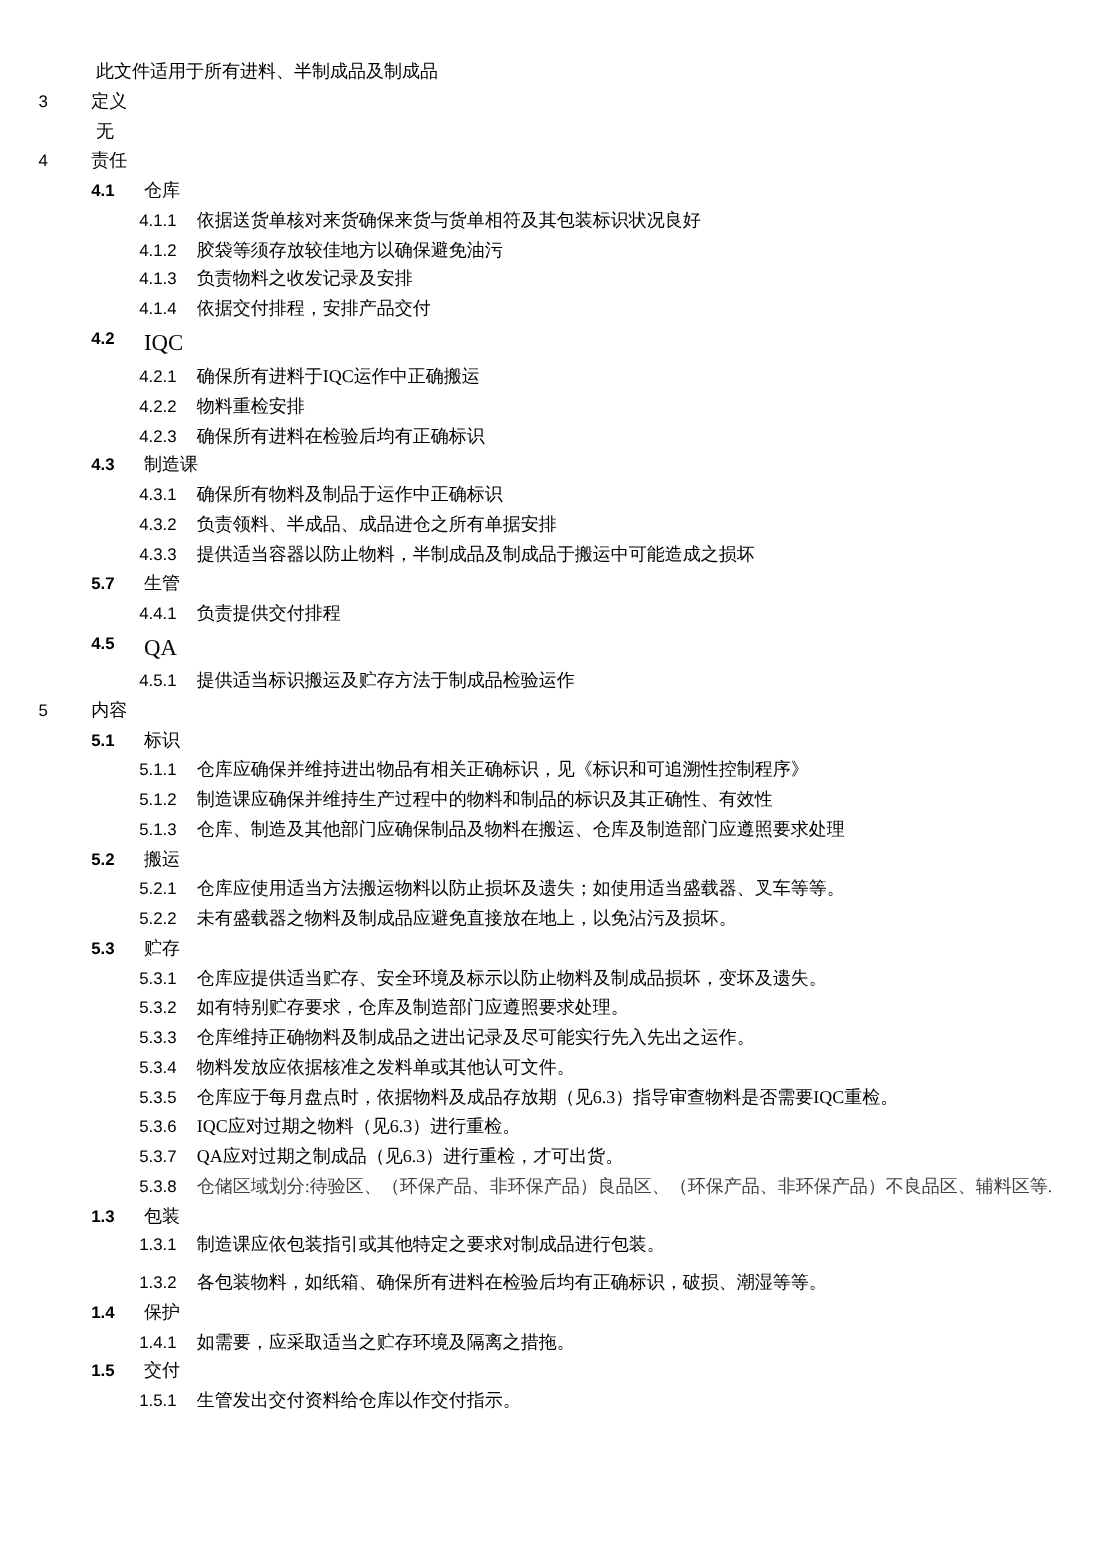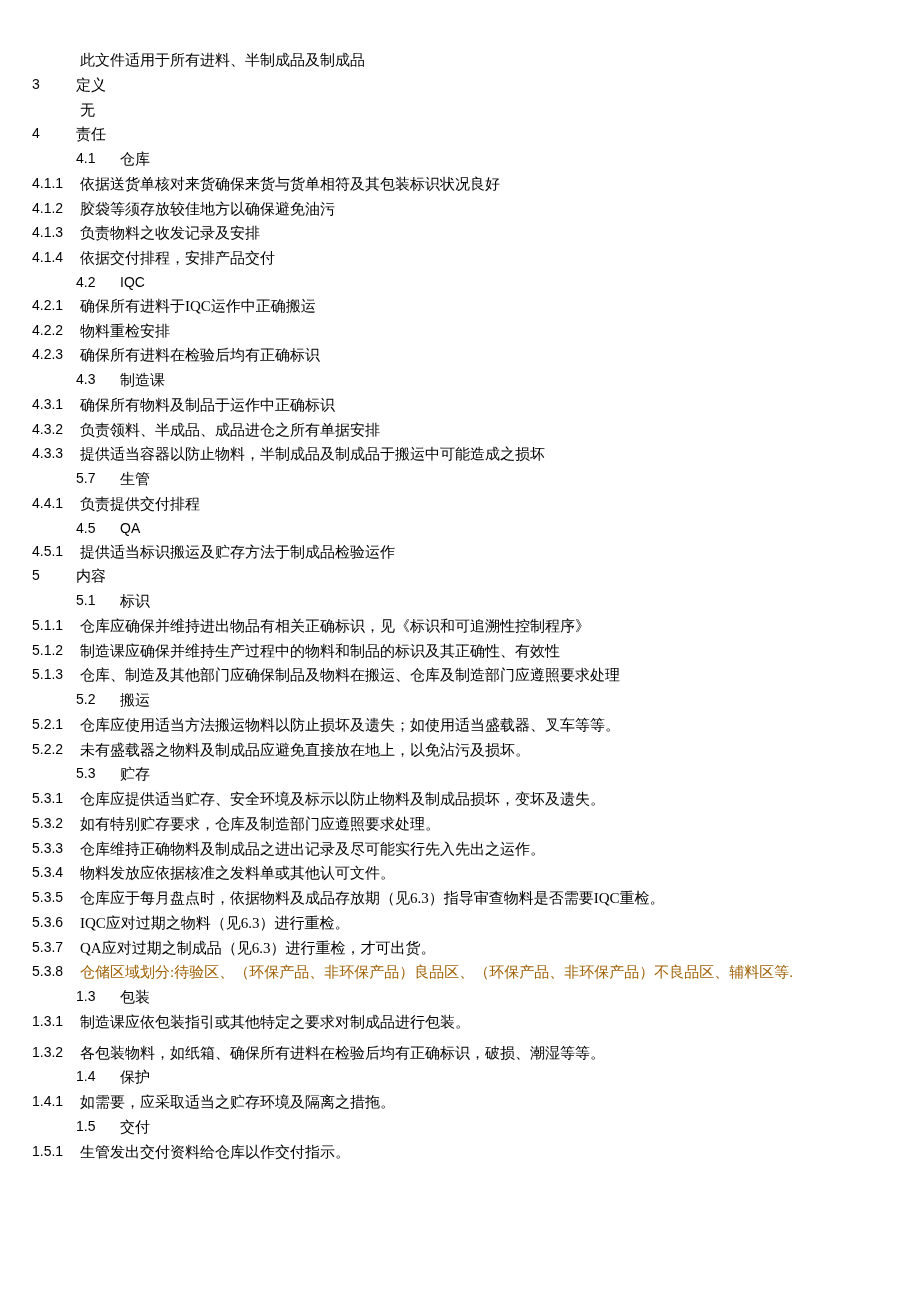--- a/index.html
+++ b/index.html
@@ -13,26 +13,26 @@
       width: 920px;
     }
     .row { display: flex; align-items: flex-start; }
     .num { flex-shrink: 0; font-family: Arial, sans-serif; font-size: 14px; }
     .txt { flex: 1; }
     
     .lv0 { margin-left: 48px; } 
     .lv1 { margin-left: 0; }
     .lv1 .num { width: 44px; }
     .lv2 { margin-left: 44px; }
-    .lv2 .num { width: 44px; }
-    .lv3 { }
+    .lv2 .num { width: 44px; font-weight: bold; }
+    .lv3 { margin-left: 84px; }
     .lv3 .num { width: 48px; }
-    .red { color: #a16207; }
+    .red { color: #404040; }
     .spacer { height: 6px; }
-    .font-ar { font-family: Liberation Sans, sans-serif; font-size: 14px; }
+    .font-ar { font-family: Liberation Serif, serif; font-size: 19px; }
   </style>
 </head>
 <body>
 
 <div class="lv0"><span class="txt">此文件适用于所有进料、半制成品及制成品</span></div>
 
 <div class="row lv1">
     <span class="num">3</span>
     <span class="txt">定义</span>
   </div>

